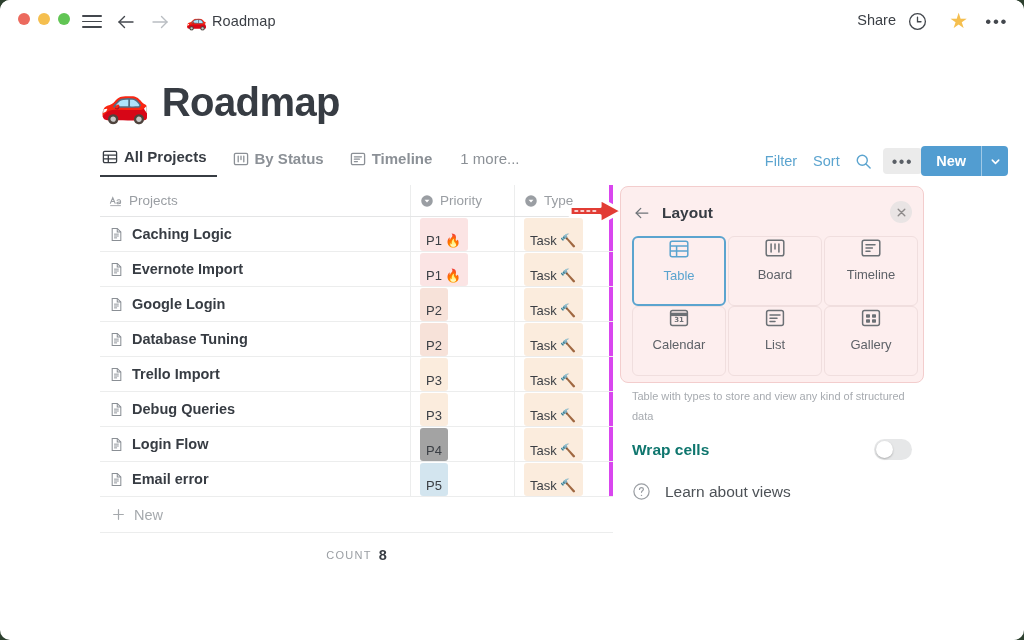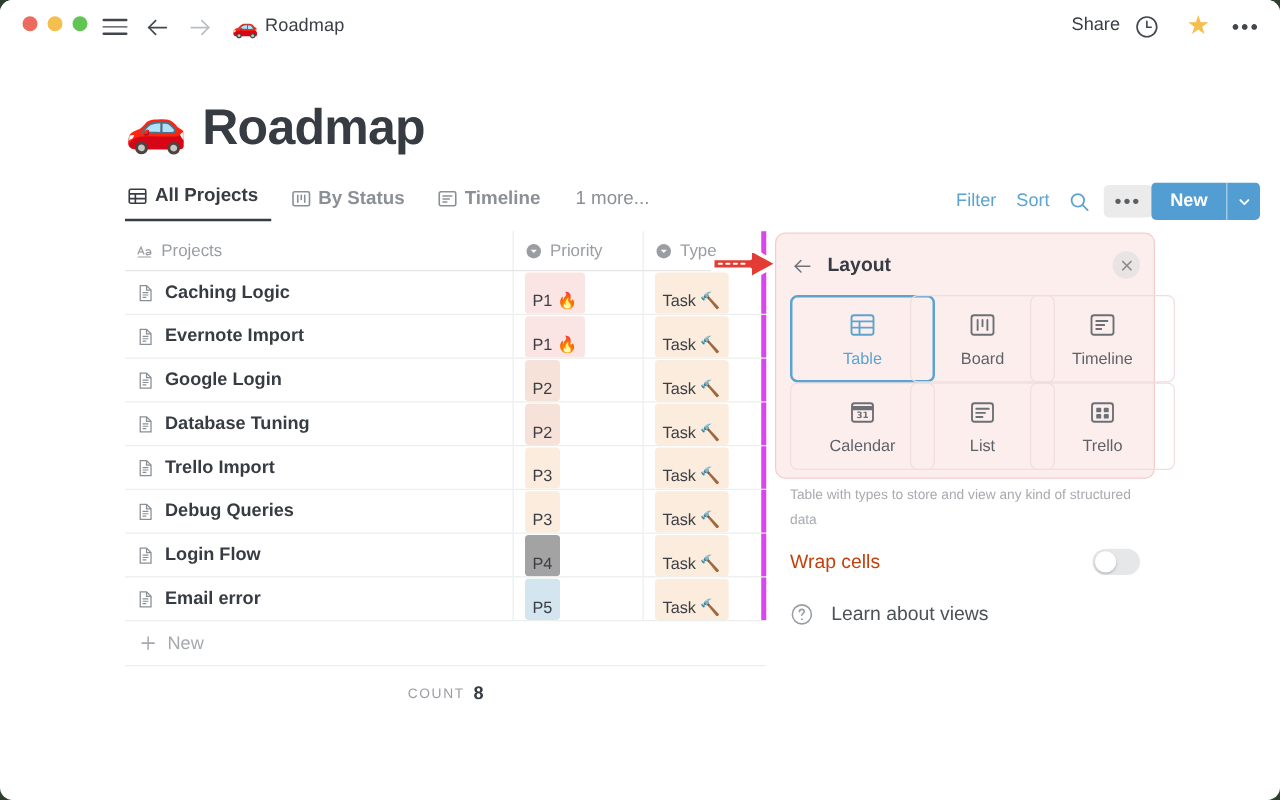--- a/index.html
+++ b/index.html
@@ -103,30 +103,30 @@
   #panel-highlight {
     position:absolute; left:0; top:0; width:304px; height:197px;
     background:#fdeeee; border:1.5px solid #f3cdcd; border-radius:8px;
   }
   #panel-header { position:absolute; left:0; top:10px; width:304px; height:34px; display:flex; align-items:center; }
   #panel-back { margin-left:12px; cursor:pointer; display:flex; width:20px; height:20px;}
   #panel-title { margin-left:10px; font-size:15.5px; font-weight:700; color:#373c43; }
   #panel-close { position:absolute; right:12px; top:5px; width:22px; height:22px; border-radius:50%;
                  background:#e9e4e4; display:flex; align-items:center; justify-content:center; cursor:pointer; color:#8d8a8a; }
   #layout-grid { position:absolute; left:12px; top:50px; display:grid; grid-template-columns: repeat(3, 94px); gap:0 2px; }
-  .layout-opt { width:116px; height:70px; border:1px solid #f0dede; border-radius:6px;
-                display:flex; flex-direction:column; align-items:center; justify-content:center; gap:8px; cursor:pointer; }
+  .layout-opt { width:94px; height:70px; border:1px solid #f0dede; border-radius:6px;
+                display:flex; flex-direction:column; align-items:center; justify-content:flex-start; gap:8px; cursor:pointer; }
   .layout-opt.selected { border:2px solid #5ba4cf; }
   .layout-opt .lo-label { font-size:13px; color:#5e6268; }
   .layout-opt.selected .lo-label { color:#5ba4cf; }
   .lo-ico { width:22px; height:22px; display:block; color:#6b7075; }
   .layout-opt.selected .lo-ico { color:#5ba4cf; }
   #panel-desc { position:absolute; left:12px; top:200px; width:284px; font-size:11px; color:#a7abb0; line-height:20px; }
   #wrap-row { position:absolute; left:12px; top:253px; width:280px; display:flex; align-items:center; justify-content:space-between; }
-  #wrap-label { font-size:15.5px; color:#c2410c; font-weight:400; }
+  #wrap-label { font-size:15.5px; color:#0f766e; font-weight:700; }
   #wrap-toggle { width:38px; height:21px; border-radius:11px; background:#e6e7e8; position:relative; cursor:pointer; }
   #wrap-toggle::after { content:""; position:absolute; left:2px; top:2px; width:17px; height:17px; border-radius:50%;
                         background:#fff; box-shadow:0 1px 2px rgba(0,0,0,.25); }
   #learn-row { position:absolute; left:12px; top:296px; display:flex; align-items:center; gap:14px; cursor:pointer; }
   #learn-label { font-size:15.5px; color:#4d5257; }
 </style>
 </head>
 <body>
 
 <div id="window">
@@ -478,21 +478,21 @@
       <div class="layout-opt">
         <span class="lo-ico">
           <svg viewBox="0 0 22 22" fill="none">
             <rect x="2.6" y="3.6" width="16.8" height="14.8" rx="2" stroke="currentColor" stroke-width="1.5"></rect>
             <rect x="6" y="7.2" width="4" height="3.6" rx=".7" fill="currentColor"></rect>
             <rect x="12" y="7.2" width="4" height="3.6" rx=".7" fill="currentColor"></rect>
             <rect x="6" y="12.2" width="4" height="3.6" rx=".7" fill="currentColor"></rect>
             <rect x="12" y="12.2" width="4" height="3.6" rx=".7" fill="currentColor"></rect>
           </svg>
         </span>
-        <span class="lo-label">Trello</span>
+        <span class="lo-label">Gallery</span>
       </div>
     </div>
 
     <div id="panel-desc">Table with types to store and view any kind of structured data</div>
 
     <div id="wrap-row">
       <span id="wrap-label">Wrap cells</span>
       <span id="wrap-toggle"></span>
     </div>
 

